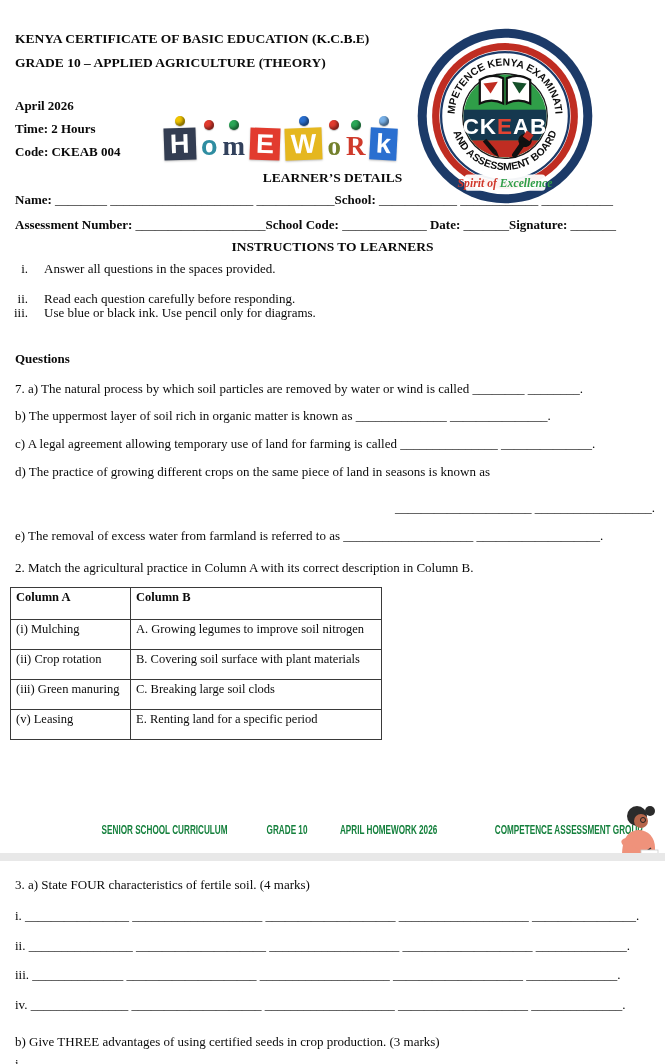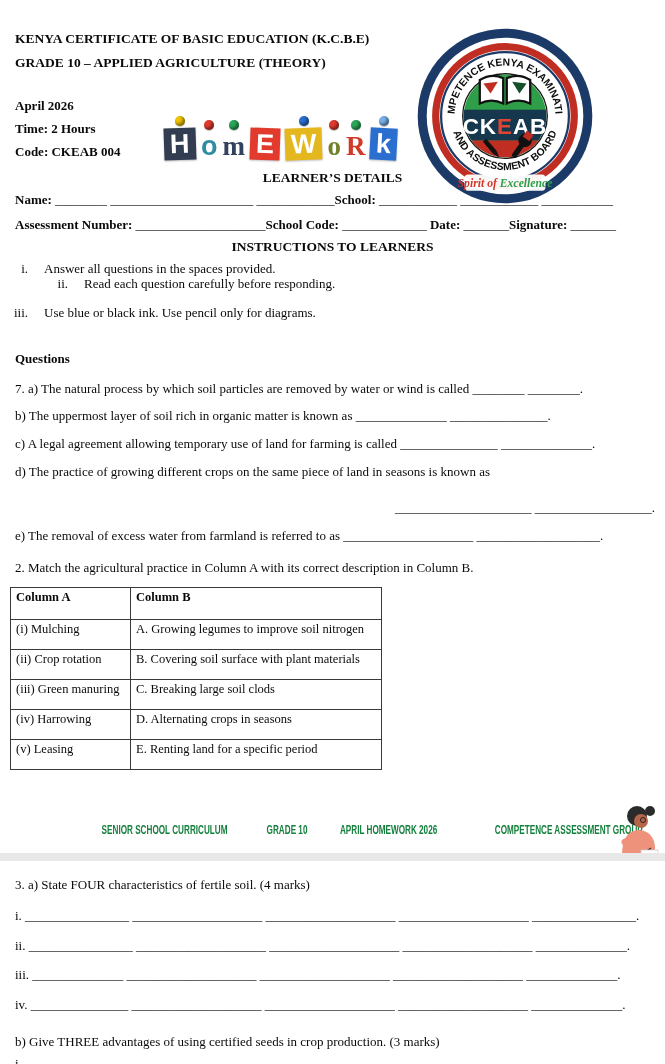--- a/index.html
+++ b/index.html
@@ -147,21 +147,21 @@
   <div class="abs t13 nowrap" style="left:15px;top:192px;width:640px;"><span class="b">Name:</span><span> ________ ______________________ ____________</span><span class="b">School:</span><span> ____________ ____________ ___________</span></div>
 
   <div class="abs t13 nowrap" style="left:15px;top:217px;width:640px;"><span class="b">Assessment Number:</span><span> ____________________</span><span class="b">School Code:</span><span> _____________ </span><span class="b">Date:</span><span> _______</span><span class="b">Signature:</span><span> _______</span></div>
 
   <div class="abs b t135 center" style="top:239px;">INSTRUCTIONS TO LEARNERS</div>
 
   <div class="instr" style="top:261px;">
     <span class="rn">i.</span>
     <span class="it">Answer all questions in the spaces provided.</span>
   </div>
-  <div class="instr" style="top:276px;padding-left:40px;">
+  <div class="instr" style="top:291px;">
     <span class="rn">ii.</span>
     <span class="it">Read each question carefully before responding.</span>
   </div>
   <div class="instr" style="top:305px;">
     <span class="rn">iii.</span>
     <span class="it">Use blue or black ink. Use pencil only for diagrams.</span>
   </div>
 
   <div class="abs b t13" style="left:15px;top:351px;">Questions</div>
 
@@ -190,24 +190,20 @@
         <td>(i) Mulching</td>
         <td>A. Growing legumes to improve soil nitrogen</td>
       </tr>
       <tr>
         <td>(ii) Crop rotation</td>
         <td>B. Covering soil surface with plant materials</td>
       </tr>
       <tr>
         <td>(iii) Green manuring</td>
         <td>C. Breaking large soil clods</td>
-      </tr>
-      <tr>
-        <td>(iv) Harrowing</td>
-        <td>D. Alternating crops in seasons</td>
       </tr>
       <tr>
         <td>(v) Leasing</td>
         <td>E. Renting land for a specific period</td>
       </tr>
     </tbody>
   </table>
 
   <div class="footer-row">
     <span class="cond">SENIOR SCHOOL CURRICULUM</span>

